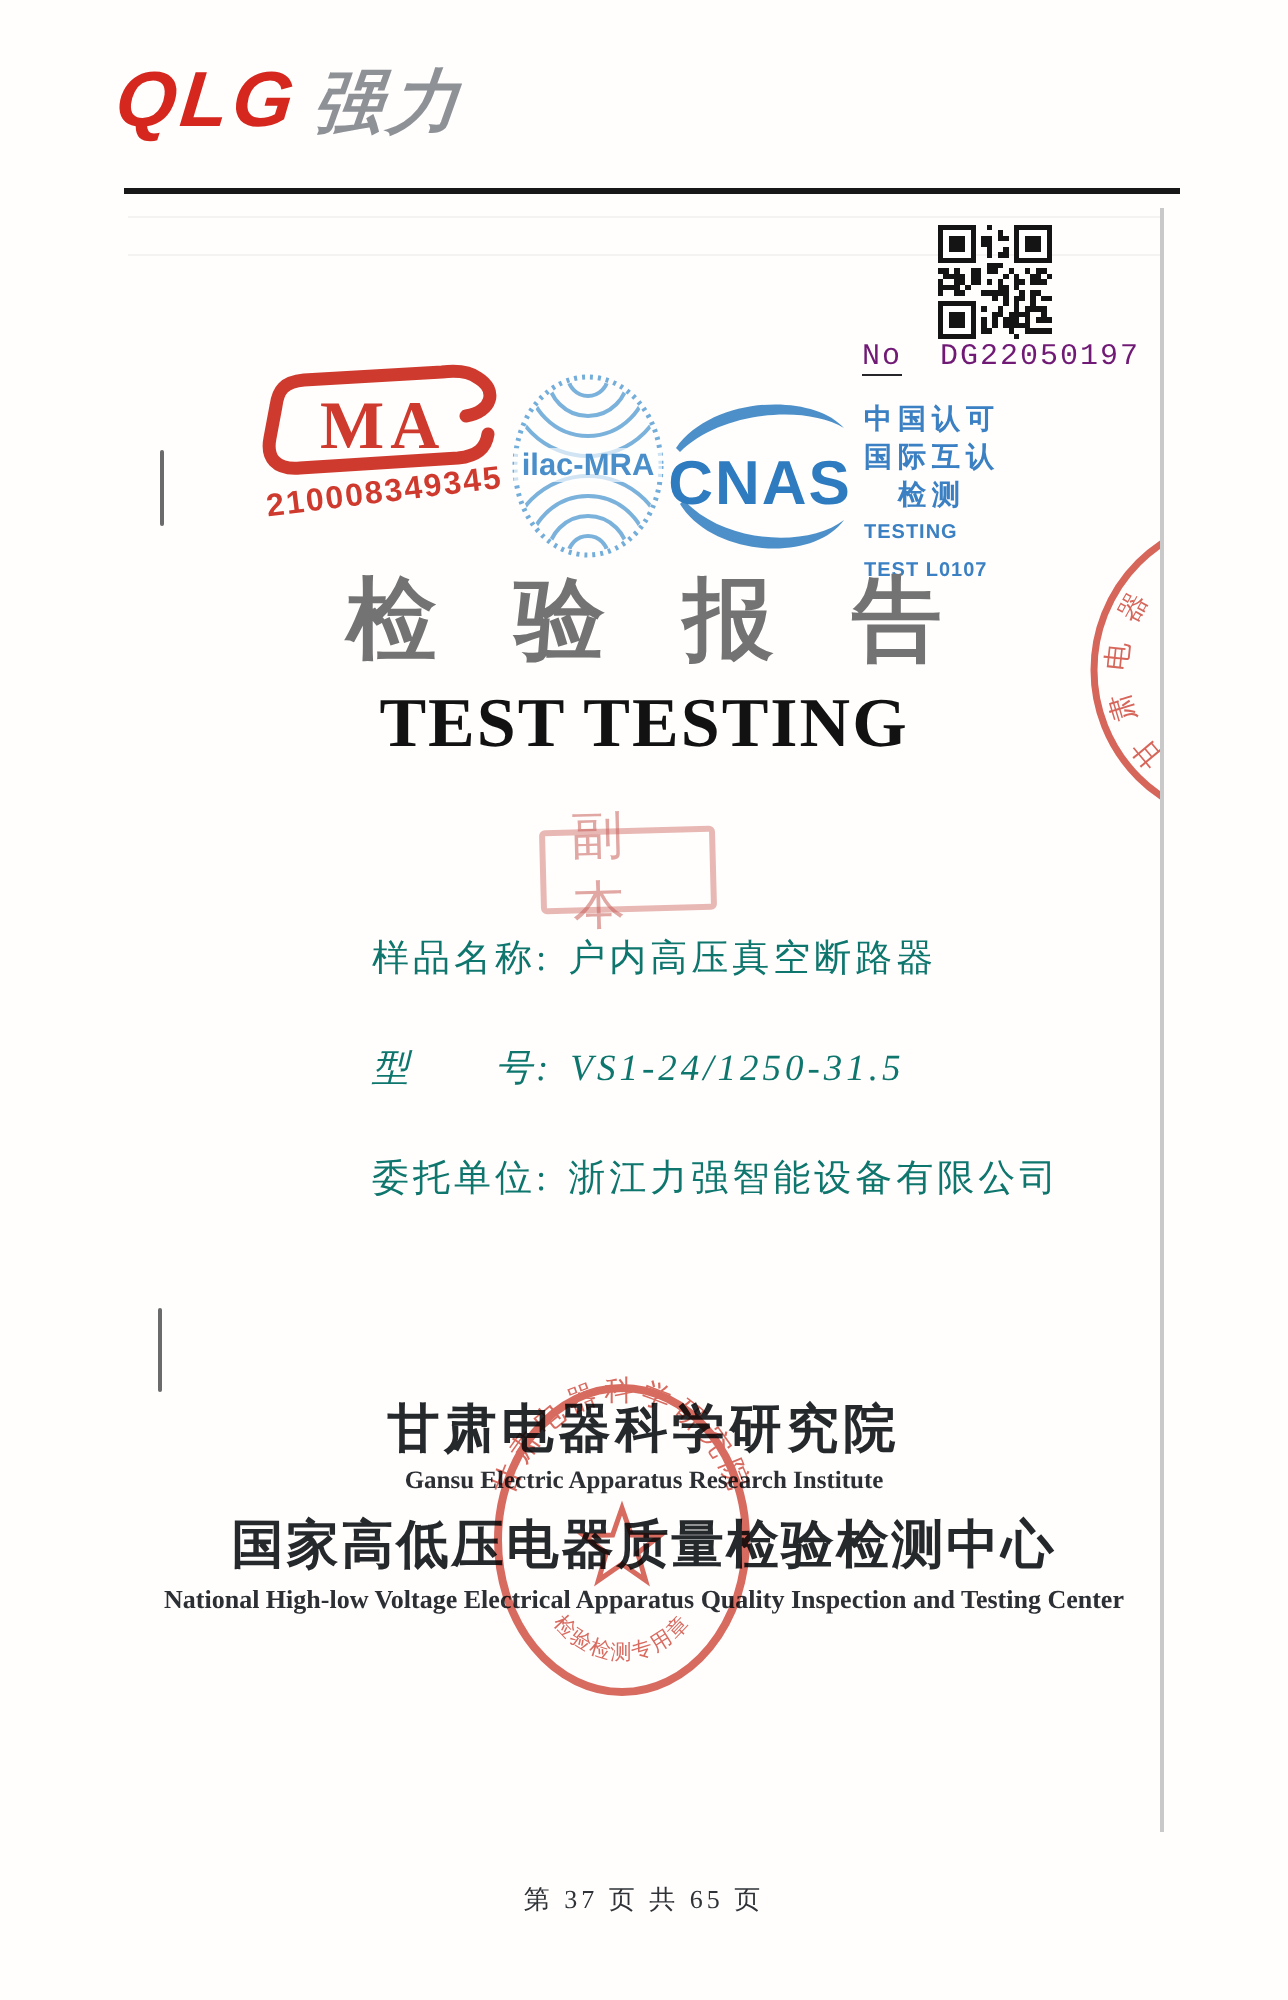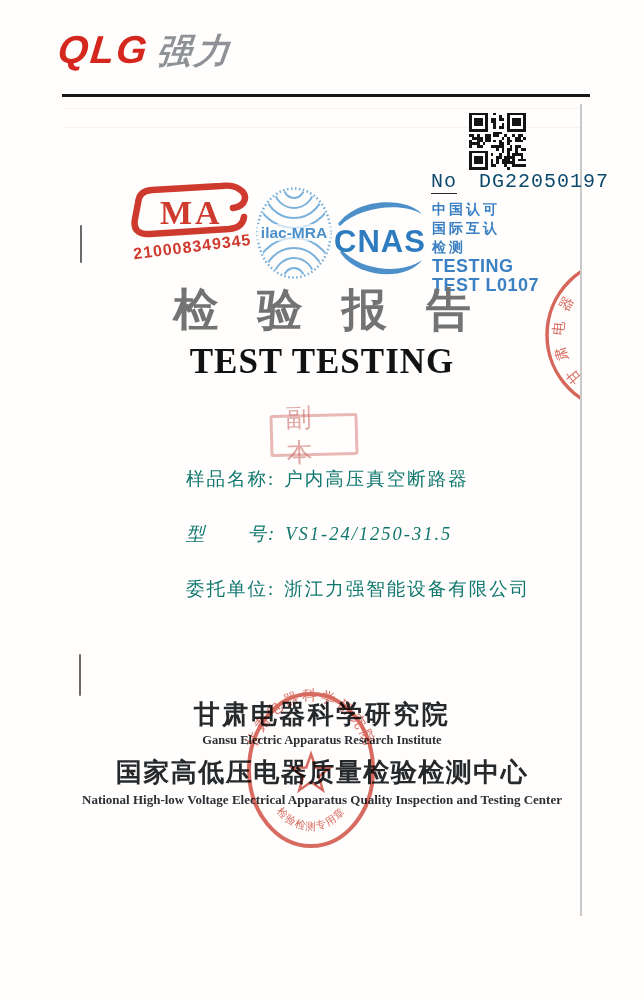--- a/index.html
+++ b/index.html
@@ -14,34 +14,34 @@
   .hrule{position:absolute;left:62px;top:94px;width:528px;height:3px;background:#181818;}
   .streak{position:absolute;left:64px;width:516px;height:1px;background:rgba(0,0,0,0.045);}
 
   
   .page-edge{position:absolute;left:580px;top:104px;width:2px;height:812px;background:#c9c9c9;}
   .tick{position:absolute;width:2px;background:#6b6b6b;border-radius:1px;}
 
   
   .qr{position:absolute;left:469px;top:111px;width:57px;height:60px;}
   .report-no{position:absolute;left:431px;top:170px;font-family:"Liberation Mono","DejaVu Sans Mono",monospace;
-             font-size:20px;color:#0c4a6e;letter-spacing:1px;white-space:nowrap;}
+             font-size:15px;color:#701a75;letter-spacing:1px;white-space:nowrap;}
   .report-no .prefix{border-bottom:1.5px solid #26262a;}
   .report-no .num{margin-left:9px;}
 
   
   .cma-svg{position:absolute;left:130px;top:182px;}
   .cma-number{position:absolute;left:133px;top:238px;transform:rotate(-7deg);color:#cf3a2e;
               font-family:"Liberation Sans",sans-serif;font-weight:bold;font-size:16px;letter-spacing:1px;}
   .ilac-svg{position:absolute;left:255px;top:186px;}
   .cnas-svg{position:absolute;left:328px;top:194px;}
   .accred{position:absolute;left:432px;top:200px;color:#3b80c2;
           font-family:"Liberation Sans","DejaVu Sans",sans-serif;font-weight:bold;line-height:19px;}
-  .accred .zh{font-size:14px;letter-spacing:3px;}
-  .accred .en{font-size:18px;letter-spacing:0.5px;}
+  .accred .zh{font-size:14px;letter-spacing:3px;text-align:center;}
+  .accred .en{font-size:10px;letter-spacing:0.5px;}
 
   
   .title-cn{position:absolute;left:69px;top:280px;width:520px;text-align:center;font-size:45px;
             font-weight:600;letter-spacing:14px;color:#737373;white-space:nowrap;}
   .title-en{position:absolute;left:62px;top:342px;width:520px;text-align:center;font-size:35px;
             font-weight:bold;letter-spacing:1px;color:#121212;}
 
   
   .copy-stamp{position:absolute;left:270px;top:414px;width:88px;height:42px;border:3px solid rgba(203,99,94,0.45);
               border-radius:3px;transform:rotate(-1.5deg);display:flex;align-items:center;justify-content:center;
@@ -294,14 +294,15 @@
   <div class="seal-right-clip">
     <svg width="160" height="162" viewBox="0 0 160 162">
       <circle cx="81" cy="80" r="76" fill="none" stroke="#cf4a3e" stroke-width="3.5"></circle>
       <text font-size="14" fill="#cf4a3e" transform="translate(35,118.6) rotate(-130)" text-anchor="middle">甘</text>
       <text font-size="14" fill="#cf4a3e" transform="translate(23.6,97.5) rotate(-107)" text-anchor="middle">肃</text>
       <text font-size="14" fill="#cf4a3e" transform="translate(21.3,73.7) rotate(-84)" text-anchor="middle">电</text>
       <text font-size="14" fill="#cf4a3e" transform="translate(28.5,50.9) rotate(-61)" text-anchor="middle">器</text>
     </svg>
   </div>
 
+  <div class="footer">第 37 页 共 65 页</div>
 
 </div>
 
 </body></html>

